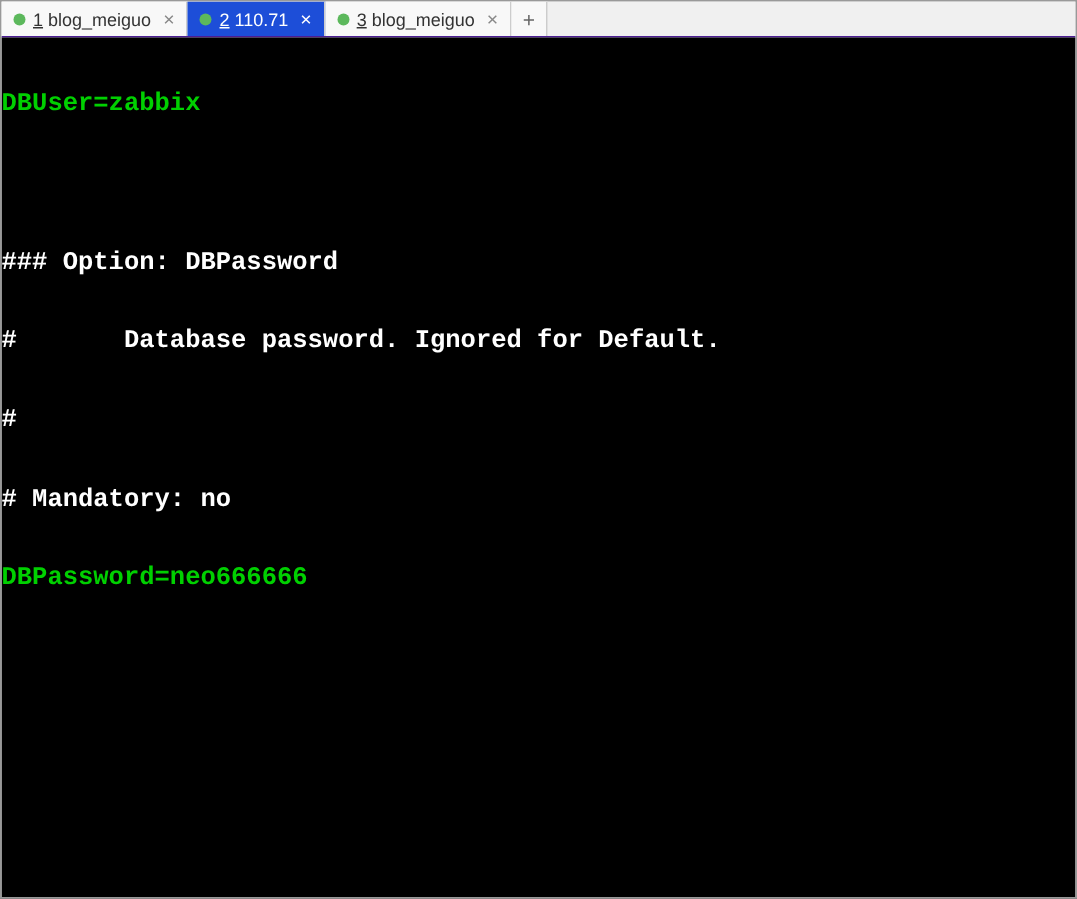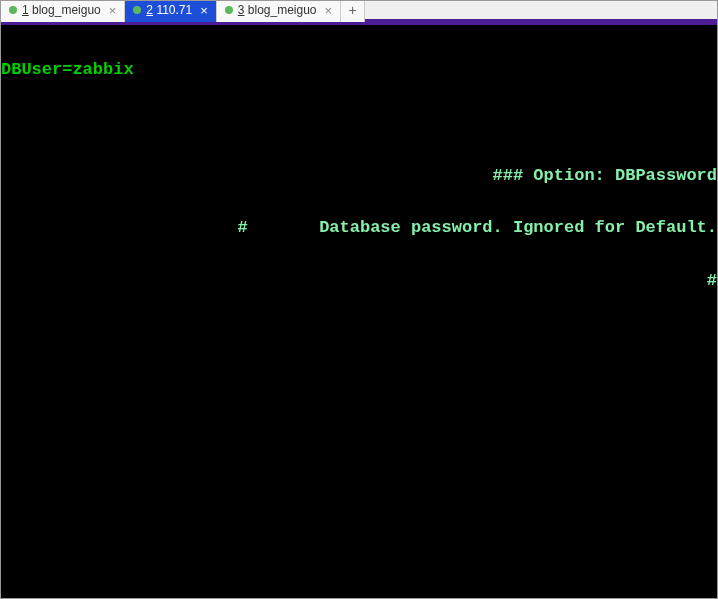--- a/index.html
+++ b/index.html
@@ -13,21 +13,21 @@
       background: #ececec;
       font-family: "Segoe UI", Tahoma, sans-serif;
       overflow: hidden;
       border: 1px solid #999;
     }
     .tab-bar {
       display: flex;
       height: 24px;
       background: #f0f0f0;
       align-items: center;
-      border-bottom: 6px solid #4c1d95;
+      border-bottom: 1px solid #4c1d95;
     }
     .tab {
       display: flex;
       align-items: center;
       height: 23px;
       padding: 0 8px;
       border-right: 1px solid #ccc;
       font-size: 12px;
       color: #333;
       background: #f8f8f8;
@@ -78,21 +78,21 @@
       font-weight: bold;
       line-height: 1.55;
       overflow: hidden;
       white-space: pre;
       position: relative;
     }
     .ln {
       padding-left: 0;
     }
     .g { color: #00d000; }
-    .b { color: #86efac; text-align: right; }
+    .b { color: #ffffff; }
   </style>
 </head>
 <body>
 
 <div class="tab-bar">
   <div class="tab">
     <span class="tab-dot"></span>
     <span><span class="tab-num">1</span> <span>blog_meiguo</span></span>
     <span class="tab-close">×</span>
   </div>
@@ -108,20 +108,22 @@
   </div>
   <div class="tab-add">+</div>
 </div>
 
 <div class="terminal">
 <div class="ln g">DBUser=zabbix</div>
 <div class="ln b">&nbsp;</div>
 <div class="ln b">### Option: DBPassword</div>
 <div class="ln b">#       Database password. Ignored for Default.</div>
 <div class="ln b">#</div>
+<div class="ln b"># Mandatory: no</div>
+<div class="ln g">DBPassword=neo666666</div>
 <div class="ln b">&nbsp;</div>
 
 
 
 
 
 
 
 
 

